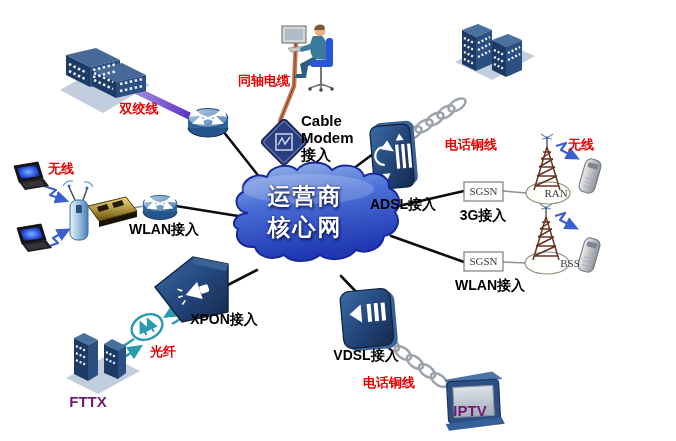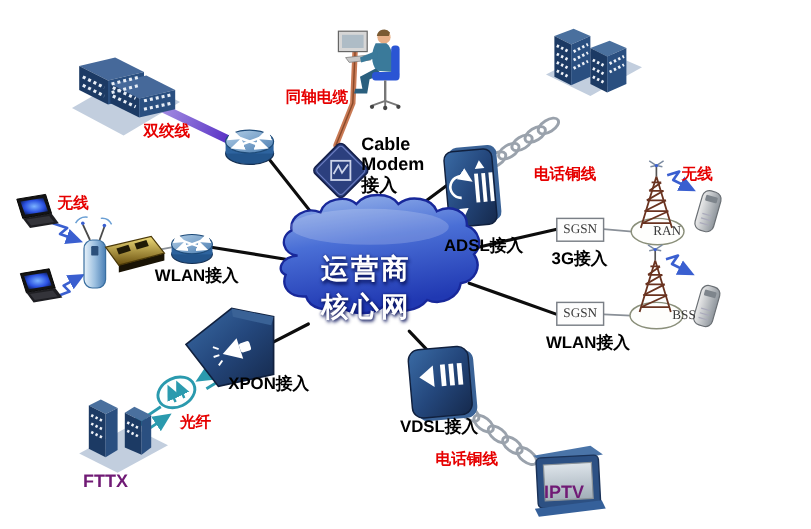--- a/index.html
+++ b/index.html
@@ -333,21 +333,21 @@
              C270,166 288,162 297,170 C305,160 325,160 332,170
              C342,162 360,165 364,176 C376,170 390,176 389,188
              C399,192 403,204 395,212 C402,222 396,234 384,236
              C382,248 368,255 356,250 C348,260 330,262 320,255
              C310,263 292,263 284,255 C272,261 258,257 255,247
              C242,248 234,240 238,229 C230,226 234,214 248,213 Z" fill="url(#gradCloud)" stroke="#18289a" stroke-width="2"></path>
     <ellipse cx="308" cy="189" rx="66" ry="15" fill="#ffffff" opacity="0.18"></ellipse>
   </g>
 </svg>
 
-<div class="lbl lbl-cloud" style="left:238px;top:181px;width:134px;margin-top:28px;">运营商
+<div class="lbl lbl-cloud" style="left:238px;top:181px;width:134px;">运营商
 核心网</div>
 
 <div class="lbl lbl-cm" style="left:301px;top:112px;width:70px;">Cable
 Modem
 接入</div>
 <div class="lbl lbl-node" style="left:362px;top:196px;width:82px;">ADSL接入</div>
 <div class="lbl lbl-node" style="left:452px;top:207px;width:62px;">3G接入</div>
 <div class="lbl lbl-node" style="left:450px;top:277px;width:80px;">WLAN接入</div>
 <div class="lbl lbl-node" style="left:122px;top:221px;width:84px;">WLAN接入</div>
 <div class="lbl lbl-node" style="left:182px;top:311px;width:84px;">XPON接入</div>

